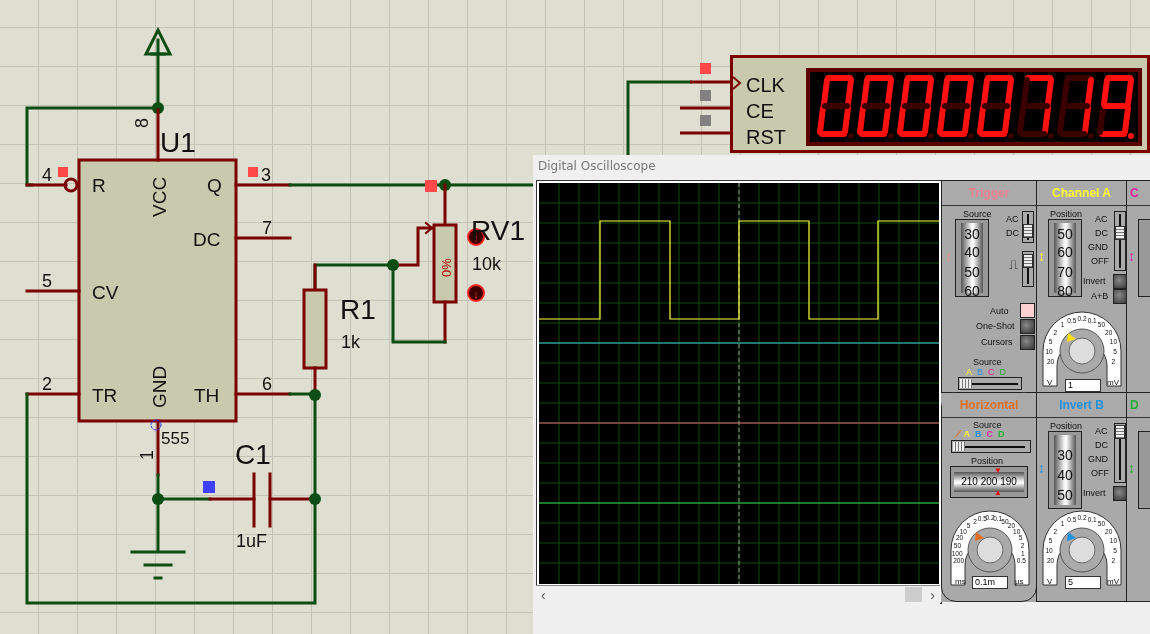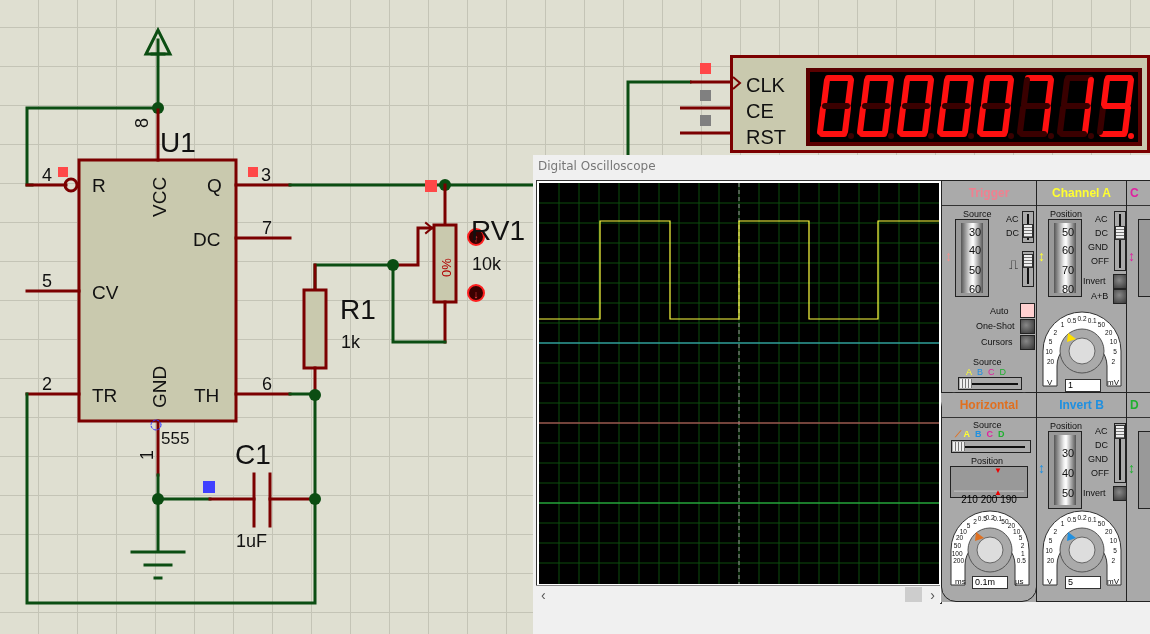--- a/index.html
+++ b/index.html
@@ -24,21 +24,21 @@
   #hthumb{position:absolute;right:18px;top:1px;width:17px;height:15px;background:#cdcdcd;}
   
   #panel{position:absolute;left:408px;top:25px;width:212px;height:422px;background:#a8a8a8;}
   .sec{position:absolute;background:#a9a9a9;border:1px solid #222;box-sizing:border-box;}
   .sec-head{position:absolute;left:0;right:0;top:0;height:24px;border-bottom:1px solid #333;font-weight:bold;font-size:12px;text-align:center;line-height:24px;background:#aaa;}
   .lbl{position:absolute;font-size:9px;color:#111;white-space:nowrap;}
   .btn-sq{position:absolute;width:13px;height:13px;border:1px solid #222;background:radial-gradient(circle at 40% 40%,#888,#333);}
   .drum{position:absolute;border:1px solid #222;background:#999;}
   .drum-in{position:absolute;left:5px;right:5px;top:3px;bottom:3px;
     background:linear-gradient(90deg,#555,#eee 45%,#fff 55%,#555);}
-  .drum-in span{position:absolute;left:8px;right:0;text-align:left;font-size:11px;color:#111;}
+  .drum-in span{position:absolute;left:0;right:0;text-align:center;font-size:14px;color:#111;}
   .slider-v{position:absolute;width:10px;border:1px solid #222;background:#aaa;}
   .slider-v .trk{position:absolute;left:4px;width:2px;top:2px;bottom:2px;background:#111;}
   .slider-v .knb{position:absolute;left:0;width:10px;height:14px;background:repeating-linear-gradient(#eee 0 2px,#777 2px 3px);border:1px solid #333;box-sizing:border-box;}
   .dial{position:absolute;width:86px;height:82px;}
   .valbox{position:absolute;height:11px;background:#fff;border:1px solid #333;font-size:9px;line-height:11px;padding-left:2px;box-sizing:content-box;}
   .counter{position:absolute;left:730px;top:55px;width:420px;height:98px;background:#c9c9ae;border:3px solid #7b0000;box-sizing:border-box;}
   .lcd{position:absolute;left:73px;top:10px;width:336px;height:78px;background:#000;border:4px solid #5a0000;box-sizing:border-box;}
 </style>
 </head>
 <body>
@@ -403,21 +403,21 @@
         <span style="color:#2090e0">B</span>&nbsp;
         <span style="color:#e020a0">C</span>&nbsp;
         <span style="color:#20b030">D</span>
       </div>
       <div class="abs" style="left:9px;top:47px;width:78px;height:11px;border:1px solid #222;background:#aaa">
         <div class="abs" style="left:13px;top:5px;width:60px;height:2px;background:#111"></div>
         <div class="abs" style="left:1px;top:1px;width:12px;height:9px;background:repeating-linear-gradient(90deg,#eee 0 2px,#777 2px 3px)"></div>
       </div>
       <div class="lbl" style="left:29px;top:63px">Position</div>
       <div class="drum" style="left:8px;top:73px;width:76px;height:30px">
-        <div class="abs" style="left:3px;right:3px;top:5px;bottom:5px;background:linear-gradient(#555,#eee 45%,#fff 55%,#555);font-size:10px;line-height:20px;text-align:center;margin-top:18px;">
+        <div class="abs" style="left:3px;right:3px;top:5px;bottom:5px;background:linear-gradient(#555,#eee 45%,#fff 55%,#555);font-size:10px;line-height:20px;text-align:center;">
           <span>210</span>&nbsp;<span>200</span>&nbsp;<span>190</span>
         </div>
         <div class="abs" style="left:43px;top:0;color:#e00;font-size:8px;line-height:8px">▼</div>
         <div class="abs" style="left:43px;bottom:0;color:#e00;font-size:8px;line-height:8px">▲</div>
       </div>
       <svg class="dial" style="left:5px;top:112px">
           <path d="M4,80 L4,45 A39,39 0 0 1 82,45 L82,80 L68,80 L68,60 A25,25 0 0 0 18,60 L18,80 Z" fill="#fff" stroke="#333" stroke-width="1"></path>
           <text x="11.615134962259933" y="58.197560814373276" font-size="6.5" text-anchor="middle" fill="#111">200</text>
           <text x="10.101727986806779" y="50.58915015901889" font-size="6.5" text-anchor="middle" fill="#111">100</text>
           <text x="10.406284760360457" y="42.837662653672375" font-size="6.5" text-anchor="middle" fill="#111">50</text>

